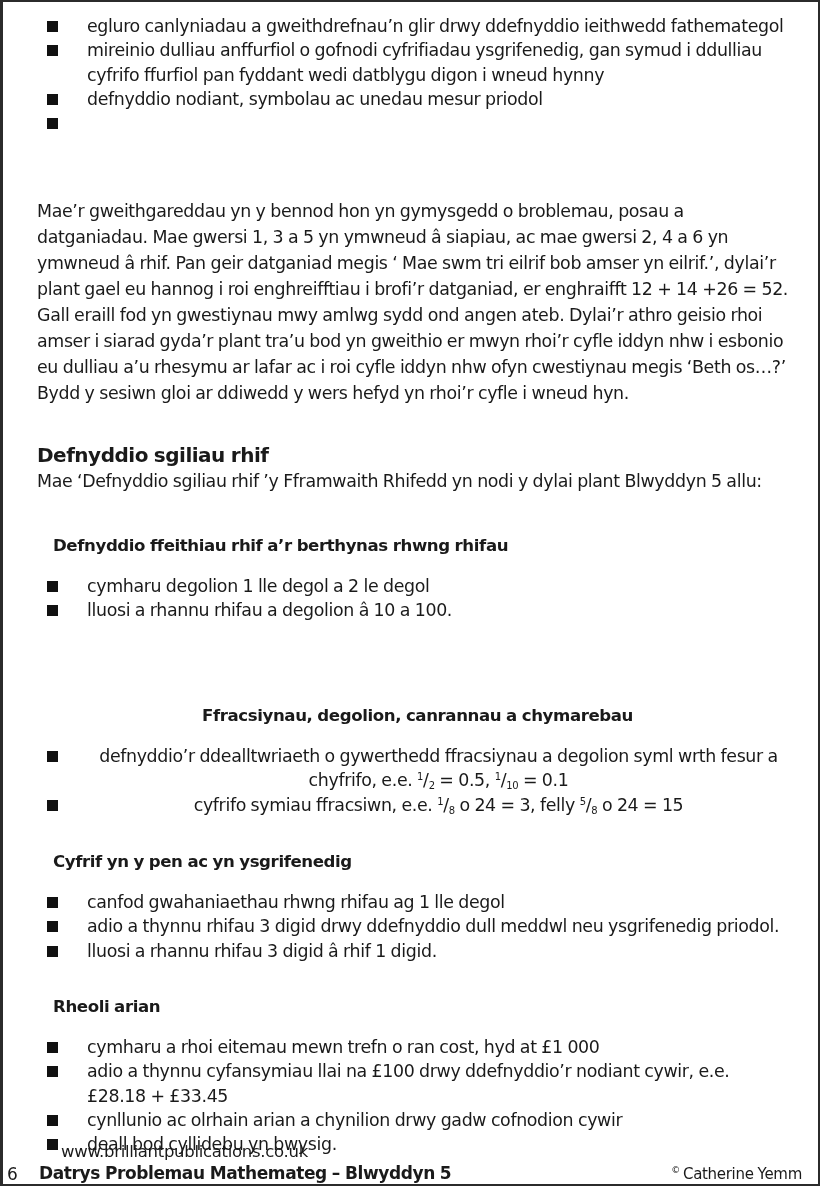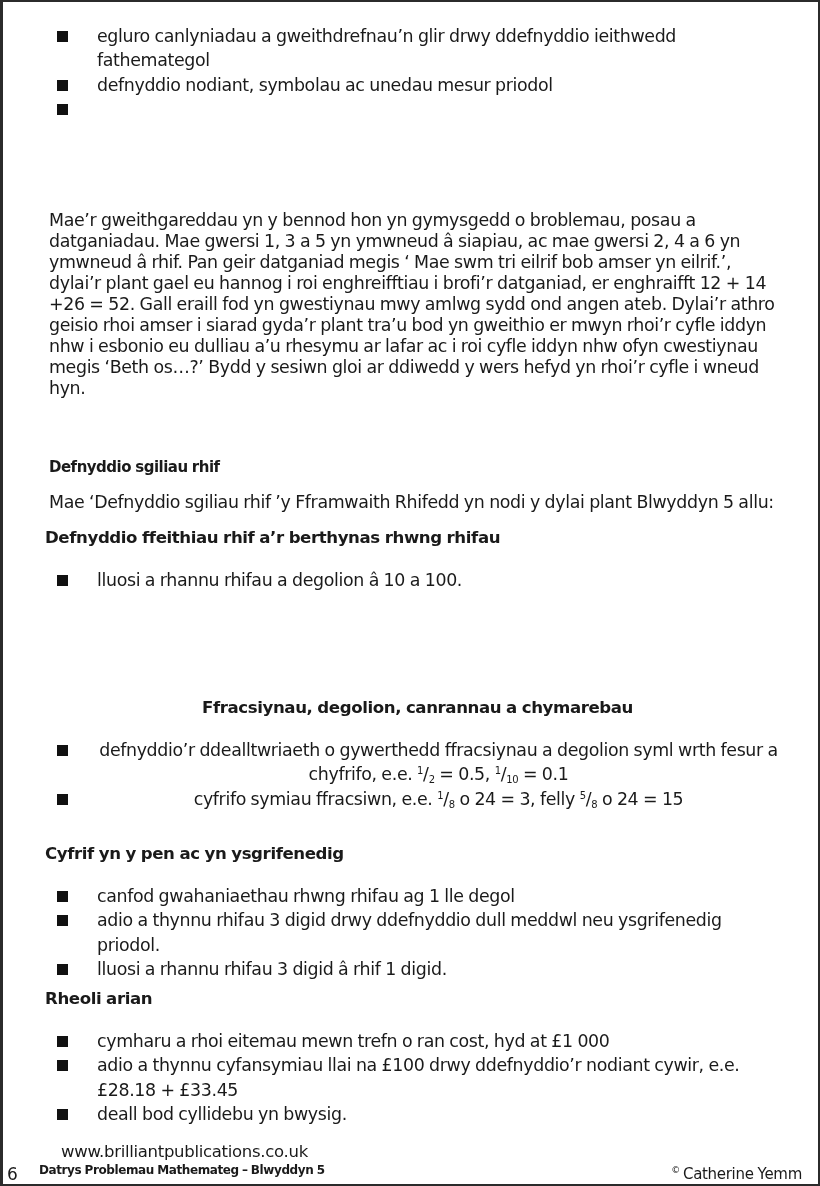--- a/index.html
+++ b/index.html
@@ -12,86 +12,87 @@
       border-right: 2px solid #2b2b2b;
       border-top: 2px solid #2b2b2b;
       border-bottom: 2px solid #2b2b2b;
       font-family: "DejaVu Sans", sans-serif;
       color: #1a1a1a;
       font-size: 17.4px;
       letter-spacing: -0.35px;
       word-spacing: -0.5px;
     }
     .block { position: absolute; left: 34px; right: 20px; }
-    ul.bul { list-style: none; margin: 18px; padding: 0; }
+    ul.bul { list-style: none; margin: 8px; padding: 0; }
     ul.bul li {
       position: relative;
       padding-left: 42px;
       line-height: 24.3px;
     }
     ul.bul li .sq {
       position: absolute; left: 2px; top: 7px;
       width: 11px; height: 11px; background: #111;
     }
-    .para { line-height: 21px; margin: 12px; }
+    .para { line-height: 26px; margin: 0; }
     .h2 {
-      font-weight: bold; font-size: 15px; line-height: 26px;
-      letter-spacing: -0.5px; margin: 12px;
+      font-weight: bold; font-size: 20px; line-height: 26px;
+      letter-spacing: -0.5px; margin: 0;
     }
     .h3 {
       font-weight: bold; font-size: 16.6px; line-height: 24px;
-      letter-spacing: -0.4px; margin: 8px;
+      letter-spacing: -0.4px; margin: 16px;
     }
     sup, sub { font-size: 10px; line-height: 0; }
     sup { vertical-align: 6px; }
     sub { vertical-align: -3px; }
     .footer-url {
       position: absolute; left: 58px; top: 1140px;
       font-size: 16.5px; letter-spacing: -0.3px; text-align: center;
     }
     .footer-pagenum {
       position: absolute; left: 4px; top: 1162px; font-size: 17px;
     }
     .footer-title {
       position: absolute; left: 36px; top: 1161px;
-      font-weight: bold; font-size: 12px; letter-spacing: -0.4px;
+      font-weight: bold; font-size: 17px; letter-spacing: -0.4px;
     }
     .footer-copy {
       position: absolute; right: 16px; top: 1163px; font-size: 15px;
       letter-spacing: -0.3px;
       text-align: right;
     }
     .footer-copy .c { font-size: 9px; vertical-align: 6px; margin-right: 3px; }
   </style>
 </head>
 <body>
 
 <div class="page">
 
   <div class="block" style="top:4px;">
     <ul class="bul">
       <li><span class="sq"></span><span>egluro canlyniadau a gweithdrefnau’n glir drwy ddefnyddio ieithwedd fathemategol</span></li>
+      <li><span class="sq"></span><span>mireinio dulliau anffurfiol o gofnodi cyfrifiadau ysgrifenedig, gan symud i ddulliau cyfrifo ffurfiol pan fyddant wedi datblygu digon i wneud hynny</span></li>
       <li><span class="sq"></span><span>defnyddio nodiant, symbolau ac unedau mesur priodol</span></li>
       <li><span class="sq"></span></li>
     </ul>
   </div>
 
   <div class="block" style="top:196px;">
     <p class="para">Mae’r gweithgareddau yn y bennod hon yn gymysgedd o broblemau, posau a datganiadau. Mae gwersi 1, 3 a 5 yn ymwneud â siapiau, ac mae gwersi 2, 4 a 6 yn ymwneud â rhif. Pan geir datganiad megis ‘ Mae swm tri eilrif bob amser yn eilrif.’, dylai’r plant gael eu hannog i roi enghreifftiau i brofi’r datganiad, er enghraifft 12 + 14 +26 = 52. Gall eraill fod yn gwestiynau mwy amlwg sydd ond angen ateb. Dylai’r athro geisio rhoi amser i siarad gyda’r plant tra’u bod yn gweithio er mwyn rhoi’r cyfle iddyn nhw i esbonio eu dulliau a’u rhesymu ar lafar ac i roi cyfle iddyn nhw ofyn cwestiynau megis ‘Beth os…?’ Bydd y sesiwn gloi ar ddiwedd y wers hefyd yn rhoi’r cyfle i wneud hyn.</p>
   </div>
 
   <div class="block" style="top:440px;">
     <p class="h2">Defnyddio sgiliau rhif</p>
     <p class="para">Mae ‘Defnyddio sgiliau rhif ’y Fframwaith Rhifedd yn nodi y dylai plant Blwyddyn 5 allu:</p>
   </div>
 
   <div class="block" style="top:516px;">
     <p class="h3">Defnyddio ffeithiau rhif a’r berthynas rhwng rhifau</p>
     <ul class="bul">
-      <li><span class="sq"></span></li>
+      <li><span class="sq"></span><span>cymharu degolion 1 lle degol a 2 le degol</span></li>
       <li><span class="sq"></span></li>
       <li><span class="sq"></span><span>lluosi a rhannu rhifau a degolion â 10 a 100.</span></li>
     </ul>
   </div>
 
   <div class="block" style="top:686px;text-align:center;">
     <p class="h3">Ffracsiynau, degolion, canrannau a chymarebau</p>
     <ul class="bul">
       <li><span class="sq"></span><span><span>defnyddio’r ddealltwriaeth o gywerthedd ffracsiynau a degolion syml wrth fesur a chyfrifo, e.e. </span><sup>1</sup>/<sub>2</sub><span> = 0.5, </span><sup>1</sup>/<sub>10</sub><span> = 0.1</span></span></li>
       <li><span class="sq"></span><span><span>cyfrifo symiau ffracsiwn, e.e. </span><sup>1</sup>/<sub>8</sub><span> o 24 = 3, felly </span><sup>5</sup>/<sub>8</sub><span> o 24 = 15</span></span></li>
@@ -105,20 +106,21 @@
       <li><span class="sq"></span><span>adio a thynnu rhifau 3 digid drwy ddefnyddio dull meddwl neu ysgrifenedig priodol.</span></li>
       <li><span class="sq"></span><span>lluosi a rhannu rhifau 3 digid â rhif 1 digid.</span></li>
     </ul>
   </div>
 
   <div class="block" style="top:977px;">
     <p class="h3">Rheoli arian</p>
     <ul class="bul">
       <li><span class="sq"></span><span>cymharu a rhoi eitemau mewn trefn o ran cost, hyd at £1 000</span></li>
       <li><span class="sq"></span><span>adio a thynnu cyfansymiau llai na £100 drwy ddefnyddio’r nodiant cywir, e.e. £28.18 + £33.45</span></li>
+      <li><span class="sq"></span><span>cynllunio ac olrhain arian a chynilion drwy gadw cofnodion cywir</span></li>
       <li><span class="sq"></span><span>deall bod cyllidebu yn bwysig.</span></li>
     </ul>
   </div>
 
   <div class="footer-url">www.brilliantpublications.co.uk</div>
   <div class="footer-pagenum">6</div>
   <div class="footer-title">Datrys Problemau Mathemateg – Blwyddyn 5</div>
   <div class="footer-copy"><span class="c">©</span><span>Catherine Yemm</span></div>
 
 </div>

